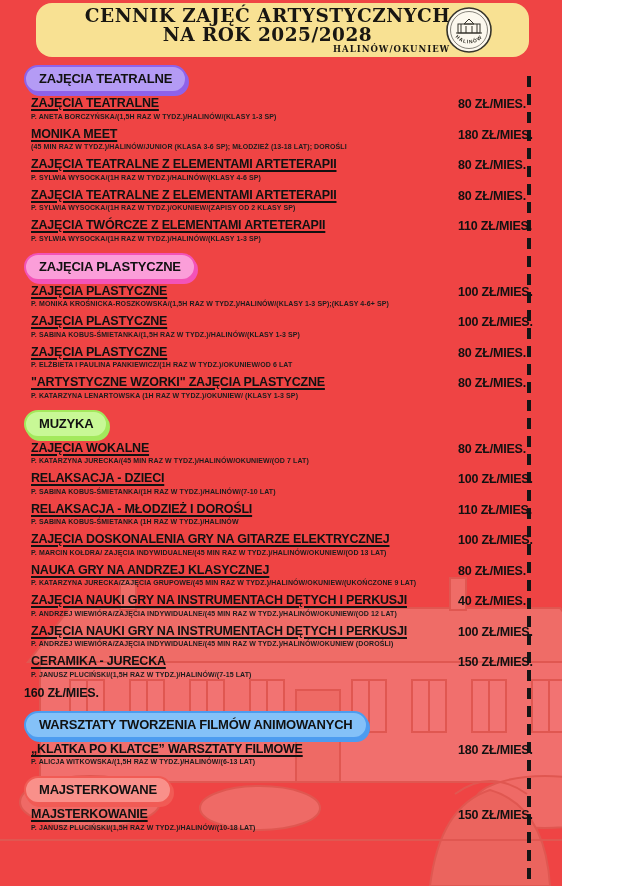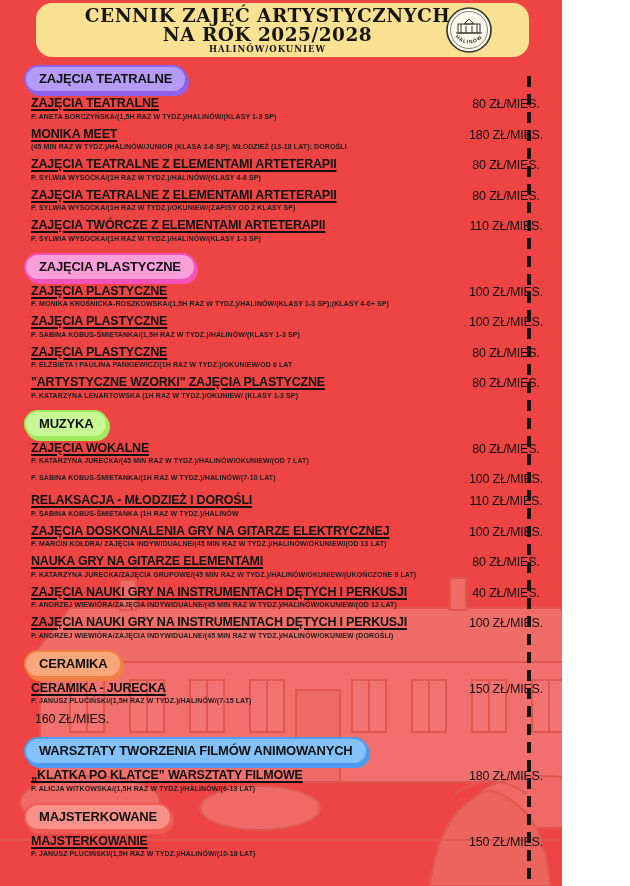--- a/index.html
+++ b/index.html
@@ -5,37 +5,37 @@
   html,body{margin:0;padding:0;background:#ffffff;}
   .page{position:relative;width:562px;height:886px;overflow:hidden;background:#ef4444;
         font-family:"Liberation Sans",sans-serif;color:#111;}
   .bg{position:absolute;left:0;bottom:0;opacity:.26;pointer-events:none;}
   .header{position:relative;margin:3px 33px 4px 36px;height:54px;background:#f8e193;
           border-radius:16px;display:flex;align-items:center;justify-content:center;}
   .titles{text-align:center;line-height:1.04;margin-right:30px;
           font-family:"DejaVu Serif",serif;font-weight:700;color:#181612;}
   .t1{font-size:18.5px;letter-spacing:.5px;}
   .t2{font-size:18.5px;letter-spacing:.5px;}
-  .t3{font-size:8.5px;letter-spacing:1px;margin-top:1px;}
+  .t3{font-size:8.5px;letter-spacing:1px;margin-top:1px;text-align:right;}
   .logo{position:absolute;right:36px;top:3px;width:48px;height:48px;}
   .divider{position:absolute;left:527px;top:76px;bottom:0;width:4px;
            background:repeating-linear-gradient(180deg,#151515 0 11px,transparent 11px 18px);}
   .list{position:relative;padding-left:24px;}
   .badge{display:inline-block;margin:4px 0 3px 0;padding:4px 13px 5px;border-radius:16px;
          background:var(--fill);border:2px solid var(--line);
          box-shadow:2px 3px 0 var(--line);
          font-size:13px;font-weight:700;letter-spacing:-.2px;color:#111;}
   .row{display:flex;margin-bottom:7px;}
   .row-left{flex:1;min-width:0;padding-left:7px;}
   .row-title{font-size:12.5px;font-weight:700;letter-spacing:-.2px;white-space:nowrap;
              text-decoration:underline;text-underline-offset:2px;text-decoration-thickness:1.5px;}
   .row-details{font-size:7px;font-weight:600;letter-spacing:.1px;margin-top:2.5px;
                color:#1c1c1c;white-space:nowrap;}
-  .row-price{width:96px;flex-shrink:0;padding:1px 8px 0 0;text-align:center;
-             font-size:12.5px;font-weight:400;letter-spacing:-.2px;white-space:nowrap;}
+  .row-price{width:96px;flex-shrink:0;padding:1px 8px 0 0;text-align:left;
+             font-size:12.5px;font-weight:700;letter-spacing:-.2px;white-space:nowrap;}
 </style>
 </head>
 <body>
 
 <div class="page">
 
   <svg class="bg" width="630" height="336" viewBox="0 0 630 336">
     <g stroke="#b98f77" stroke-width="2" fill="none">
       <polygon points="28,112 602,112 560,58 70,58" fill="#f2ddcd"></polygon>
       <rect x="120" y="30" width="16" height="30" fill="#f2ddcd"></rect>
@@ -149,54 +149,55 @@
     </div>
     <div class="row-price">80 ZŁ/MIES.</div>
   </div><div class="badge" style="--fill: #c8f896; --line: #a3e95c;"><span class="badge-label">MUZYKA</span></div><div class="row">
     <div class="row-left">
       <div class="row-title">ZAJĘCIA WOKALNE</div>
       <div class="row-details">P. KATARZYNA JURECKA/(45 MIN RAZ W TYDZ.)/HALINÓW/OKUNIEW/(OD 7 LAT)</div>
     </div>
     <div class="row-price">80 ZŁ/MIES.</div>
   </div><div class="row">
     <div class="row-left">
+      <div class="row-title">RELAKSACJA - DZIECI</div>
       <div class="row-details">P. SABINA KOBUS-ŚMIETANKA/(1H RAZ W TYDZ.)/HALINÓW/(7-10 LAT)</div>
     </div>
     <div class="row-price">100 ZŁ/MIES.</div>
   </div><div class="row">
     <div class="row-left">
       <div class="row-title">RELAKSACJA - MŁODZIEŻ I DOROŚLI</div>
       <div class="row-details">P. SABINA KOBUS-ŚMIETANKA (1H RAZ W TYDZ.)/HALINÓW</div>
     </div>
     <div class="row-price">110 ZŁ/MIES.</div>
   </div><div class="row">
     <div class="row-left">
       <div class="row-title">ZAJĘCIA DOSKONALENIA GRY NA GITARZE ELEKTRYCZNEJ</div>
       <div class="row-details">P. MARCIN KOŁDRA/ ZAJĘCIA INDYWIDUALNE/(45 MIN RAZ W TYDZ.)/HALINÓW/OKUNIEW/(OD 13 LAT)</div>
     </div>
     <div class="row-price">100 ZŁ/MIES.</div>
   </div><div class="row">
     <div class="row-left">
-      <div class="row-title">NAUKA GRY NA GITARZE ELEMENTAMI</div>
+      <div class="row-title">NAUKA GRY NA ANDRZEJ KLASYCZNEJ</div>
       <div class="row-details">P. KATARZYNA JURECKA/ZAJĘCIA GRUPOWE/(45 MIN RAZ W TYDZ.)/HALINÓW/OKUNIEW/(UKOŃCZONE 9 LAT)</div>
     </div>
     <div class="row-price">80 ZŁ/MIES.</div>
   </div><div class="row">
     <div class="row-left">
       <div class="row-title">ZAJĘCIA NAUKI GRY NA INSTRUMENTACH DĘTYCH I PERKUSJI</div>
       <div class="row-details">P. ANDRZEJ WIEWIÓRA/ZAJĘCIA INDYWIDUALNE/(45 MIN RAZ W TYDZ.)/HALINÓW/OKUNIEW/(OD 12 LAT)</div>
     </div>
     <div class="row-price">40 ZŁ/MIES.</div>
   </div><div class="row">
     <div class="row-left">
       <div class="row-title">ZAJĘCIA NAUKI GRY NA INSTRUMENTACH DĘTYCH I PERKUSJI</div>
       <div class="row-details">P. ANDRZEJ WIEWIÓRA/ZAJĘCIA INDYWIDUALNE/(45 MIN RAZ W TYDZ.)/HALINÓW/OKUNIEW (DOROŚLI)</div>
     </div>
     <div class="row-price">100 ZŁ/MIES.</div>
-  </div><div class="badge" style="--fill: #f8a77b; --line: #ef8044;"><span class="badge-label">CERAMIKA</span></div><div class="row">
+  </div><div class="row">
     <div class="row-left">
       <div class="row-title">CERAMIKA - JURECKA</div>
       <div class="row-details">P. JANUSZ PLUCIŃSKI/(1,5H RAZ W TYDZ.)/HALINÓW/(7-15 LAT)</div>
     </div>
     <div class="row-price">150 ZŁ/MIES.</div>
   </div><div class="row">
     <div class="row-price">160 ZŁ/MIES.</div>
   </div><div class="badge" style="--fill: #84c1f8; --line: #4d9cf0;"><span class="badge-label">WARSZTATY TWORZENIA FILMÓW ANIMOWANYCH</span></div><div class="row">
     <div class="row-left">
       <div class="row-title">„KLATKA PO KLATCE” WARSZTATY FILMOWE</div>

